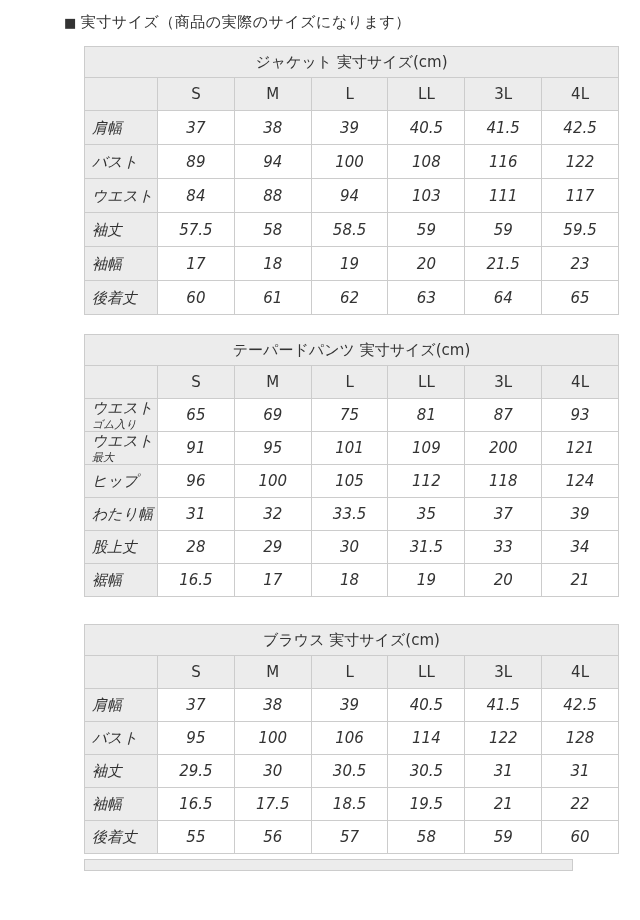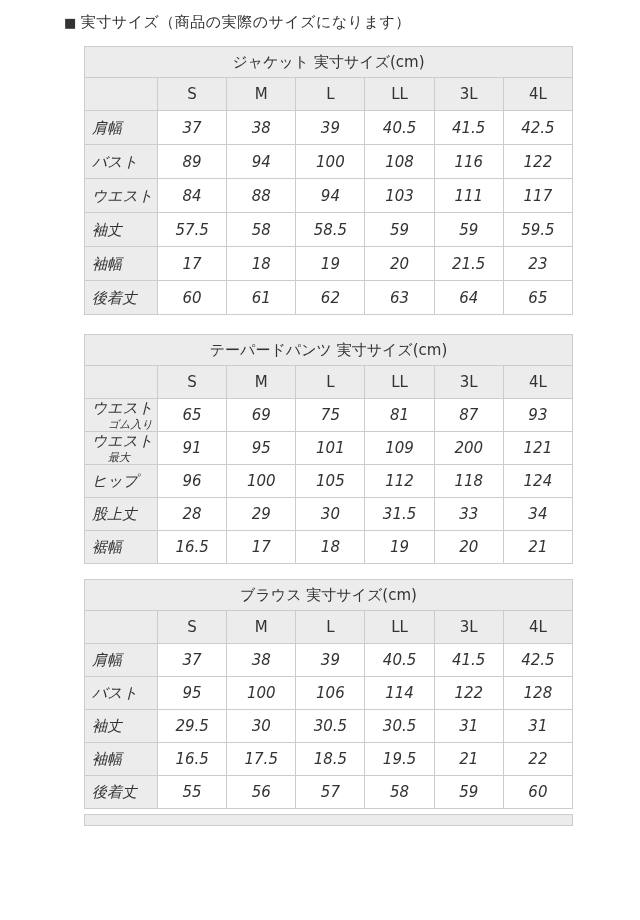--- a/index.html
+++ b/index.html
@@ -20,27 +20,27 @@
     font-size:15px;
     letter-spacing:0.5px;
     color:var(--text-color);
     white-space:nowrap;
   }
   .page-heading .bullet{font-size:13px;margin-right:4px;}
   .tables-area{margin-left:84px;width:489px;}
   table.size-table{
     border-collapse:collapse;
     table-layout:fixed;
-    width:489px;
+    width:535px;
     font-size:15px;
     color:var(--text-color);
   }
   table.table-0{margin-top:14px;}
   table.table-1{margin-top:19px;}
-  table.table-2{margin-top:15px;}
+  table.table-2{margin-top:27px;}
   .col-label{width:73px;}
   th,td{
     border:1px solid var(--border-color);
     font-weight:normal;
     padding:0;
     background:var(--cell-bg);
   }
   .title-cell{
     background:var(--header-bg);
     height:31px;
@@ -55,21 +55,21 @@
   tr.data-row{height:34px;font-style:italic;}
   table.table-1 tr.data-row{height:33px;}
   table.table-2 tr.data-row{height:33px;}
   tr.data-row.tall{height:50px;}
   .label-cell{
     background:var(--header-bg);
     text-align:left;
     padding-left:7px;
   }
   .label-main{display:block;line-height:1.2;}
-  .label-sub{display:block;font-size:11px;line-height:1.2;margin-top:1px;margin-left:16px;}
+  .label-sub{display:block;font-size:11px;line-height:1.2;margin-top:1px;}
   .value-cell{text-align:center;}
   .cut-bar{
     margin:5px 0 0 84px;
     width:489px;height:12px;
     background:var(--header-bg);
     border:1px solid var(--border-color);
   }
 </style>
 </head>
 <body>
@@ -227,20 +227,31 @@
           </th>
           <td class="value-cell">96</td>
           <td class="value-cell">100</td>
           <td class="value-cell">105</td>
           <td class="value-cell">112</td>
           <td class="value-cell">118</td>
           <td class="value-cell">124</td>
         </tr>
         <tr class="data-row">
           <th class="label-cell">
+            <span class="label-main">わたり幅</span>
+          </th>
+          <td class="value-cell">31</td>
+          <td class="value-cell">32</td>
+          <td class="value-cell">33.5</td>
+          <td class="value-cell">35</td>
+          <td class="value-cell">37</td>
+          <td class="value-cell">39</td>
+        </tr>
+        <tr class="data-row">
+          <th class="label-cell">
             <span class="label-main">股上丈</span>
           </th>
           <td class="value-cell">28</td>
           <td class="value-cell">29</td>
           <td class="value-cell">30</td>
           <td class="value-cell">31.5</td>
           <td class="value-cell">33</td>
           <td class="value-cell">34</td>
         </tr>
         <tr class="data-row">

